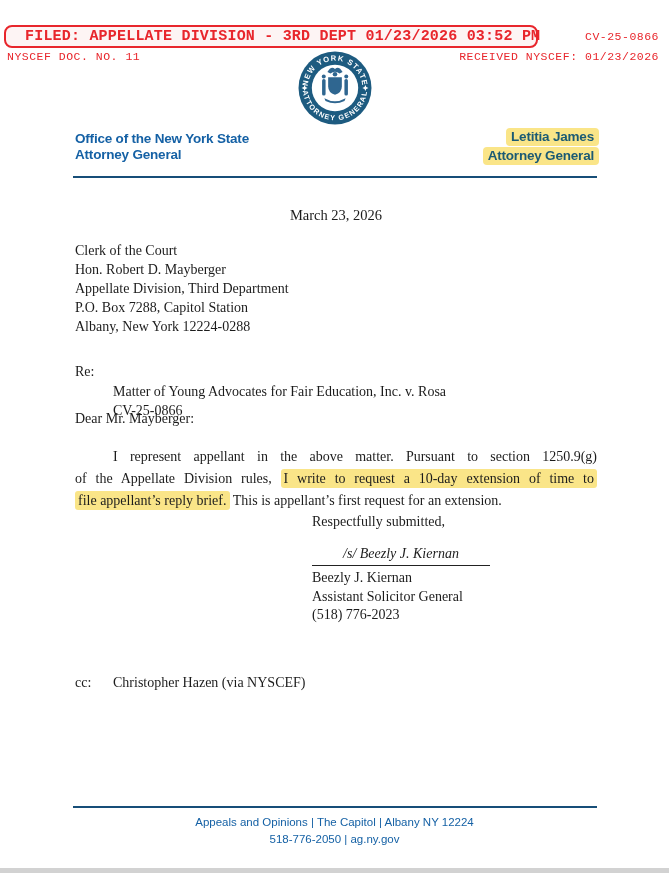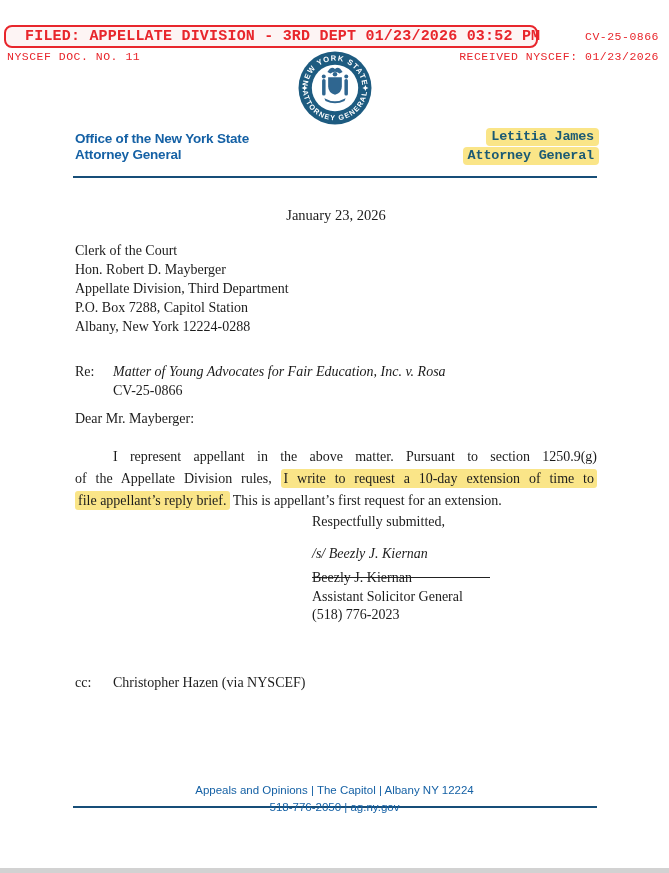--- a/index.html
+++ b/index.html
@@ -37,62 +37,62 @@
   .seal-star{fill:#ffffff;}
   
   .office-name{
     position:absolute;left:75px;top:131px;
     font-family:"Liberation Sans", sans-serif;font-weight:bold;
     font-size:13.5px;line-height:16px;letter-spacing:-0.2px;
     color:var(--blue);
   }
   .official{
     position:absolute;right:70px;top:128px;text-align:right;
-    font-family:Liberation Mono, monospace;font-weight:bold;
+    font-family:Liberation Sans, sans-serif;font-weight:bold;
     font-size:13.5px;line-height:16px;letter-spacing:-0.2px;
     color:#1b5a74;
   }
   .official .hl-chip{
     display:inline-block;background:var(--highlight);
     border-radius:4px;padding:1px 5px;margin-bottom:1px;
   }
   .rule{position:absolute;left:73px;width:524px;height:2px;background:var(--navy);}
   .rule-top{top:176px;}
   .rule-bottom{top:806px;}
   
   .serif-block{font-size:14px;line-height:19px;}
   .letter-date{position:absolute;left:75px;top:207px;width:522px;text-align:center;font-size:14.5px;}
   .recipient{position:absolute;left:75px;top:241px;}
   .re-block{position:absolute;left:75px;top:362px;}
   .re-row{display:flex;}
   .re-label{width:38px;flex:0 0 38px;}
-  .re-case{font-style:italic;}
+  .re-case{margin-top:20px;}
   .re-number{margin-left:38px;}
   .salutation{position:absolute;left:75px;top:411px;font-size:14px;}
   .letter-body{position:absolute;left:75px;top:446px;width:522px;font-size:14px;line-height:22px;}
   .body-line{text-align:justify;}
   .body-line.just{text-align-last:justify;}
   .body-line.ind{text-indent:38px;}
   .hl{
     background:var(--highlight);
     border-radius:3px;padding:2px 3px;
     -webkit-box-decoration-break:clone;box-decoration-break:clone;
   }
   .closing{position:absolute;left:312px;top:514px;font-size:14px;}
   .signature-line{
     position:absolute;left:312px;top:546px;width:178px;
     font-size:14px;font-style:italic;
-    border-bottom:1.4px solid #222;padding-bottom:15px;
+    border-bottom:1.4px solid #222;padding-bottom:3px;text-align:center;
   }
   .signer{position:absolute;left:312px;top:569px;font-size:14px;line-height:18.5px;}
   .cc-row{position:absolute;left:75px;top:675px;display:flex;font-size:14px;}
   .cc-label{width:38px;flex:0 0 38px;}
   
   .footer-contact{
-    position:absolute;left:0;top:782px;width:669px;text-align:center;
+    position:absolute;left:0;top:814px;width:669px;text-align:center;
     font-family:"Liberation Sans", sans-serif;
     font-size:11.5px;line-height:17px;color:var(--blue);
   }
   .bottom-bar{position:absolute;left:0;bottom:0;width:669px;height:5px;background:var(--bar);}
 </style>
 </head>
 <body>
 
 <div class="page">
 
@@ -131,21 +131,21 @@
   <div class="office-name">
     <div>Office of the New York State</div>
     <div>Attorney General</div>
   </div>
   <div class="official">
     <div><span class="hl-chip">Letitia James</span></div>
     <div><span class="hl-chip">Attorney General</span></div>
   </div>
   <div class="rule rule-top"></div>
 
-  <div class="letter-date">January 23, 2026</div>
+  <div class="letter-date">March 23, 2026</div>
 
   <div class="recipient serif-block">
       <div>Clerk of the Court</div>
       <div>Hon. Robert D. Mayberger</div>
       <div>Appellate Division, Third Department</div>
       <div>P.O. Box 7288, Capitol Station</div>
       <div>Albany, New York 12224-0288</div>
     </div>
 
   <div class="re-block serif-block">

